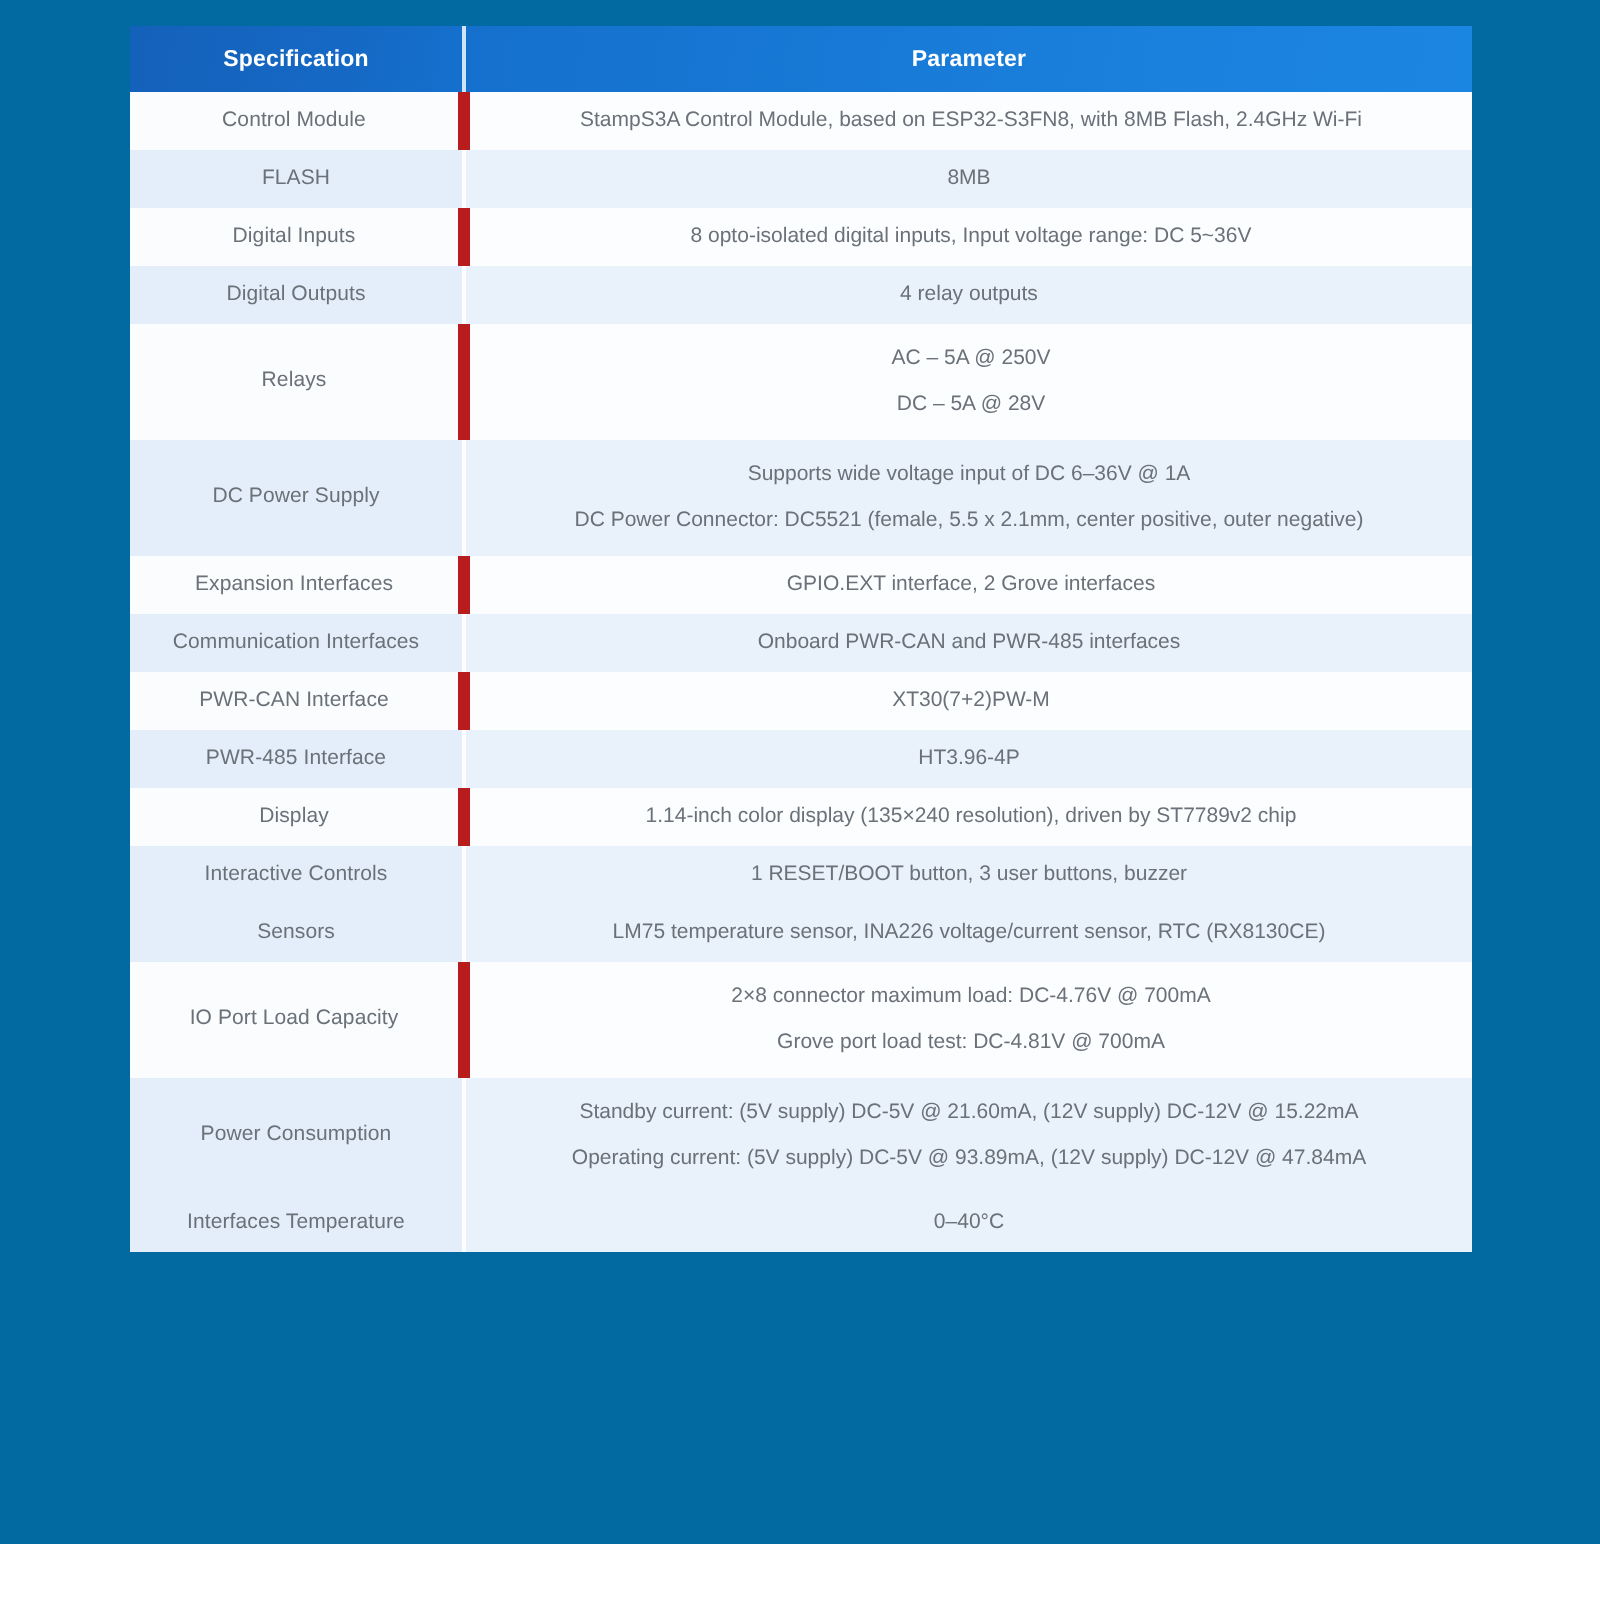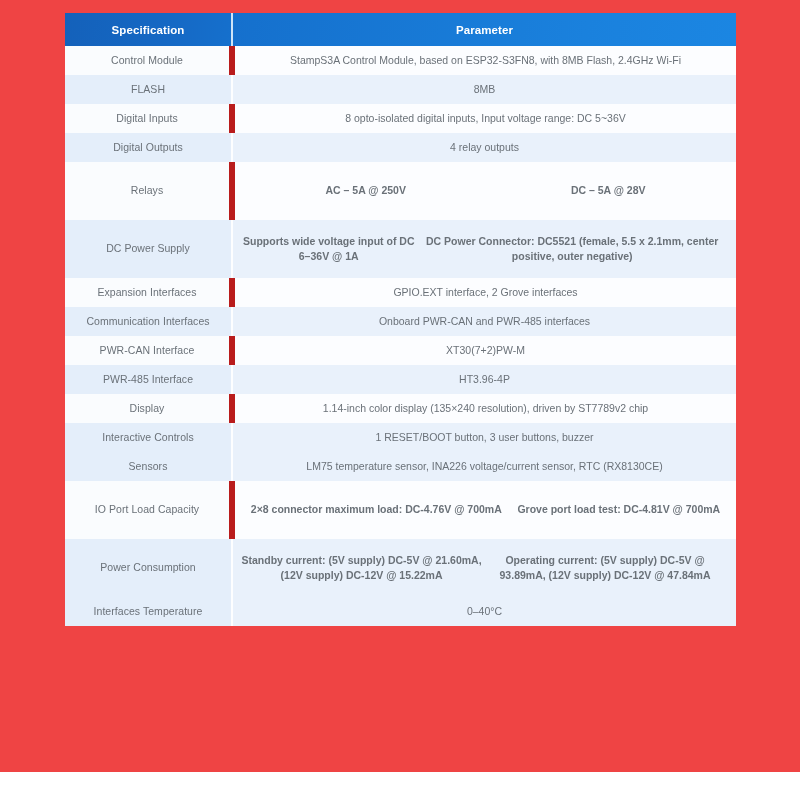--- a/index.html
+++ b/index.html
@@ -12,21 +12,21 @@
   }
   body {
     font-family: "Liberation Sans", sans-serif;
     -webkit-font-smoothing: antialiased;
   }
 
   .page {
     position: relative;
     width: 800px;
     height: 772px;
-    background: #ef4444;
+    background: #0369a1;
   }
 
   .spec-table {
     position: absolute;
     left: 65px;
     top: 13px;
     width: 671px;
     border-collapse: collapse;
     table-layout: fixed;
   }
@@ -76,27 +76,26 @@
   tbody tr.even td.cell-param { background: #e9f1fb; }
 
   tbody tr.even td.cell-spec { border-right: 2px solid #fdfeff; }
 
   
   tr.h1 td { height: 29px; }
   tr.h2 td { height: 58px; }
 
   .lines {
     display: flex;
-    flex-direction: row;
+    flex-direction: column;
     justify-content: space-around;
     align-items: center;
     height: 100%;
     box-sizing: border-box;
     padding: 6px 8px;
-    font-weight: bold;
   }
   .lines .ln { display: block; }
   .one-line {
     display: flex;
     align-items: center;
     justify-content: center;
     height: 100%;
     padding: 2px 8px;
     box-sizing: border-box;
   }

